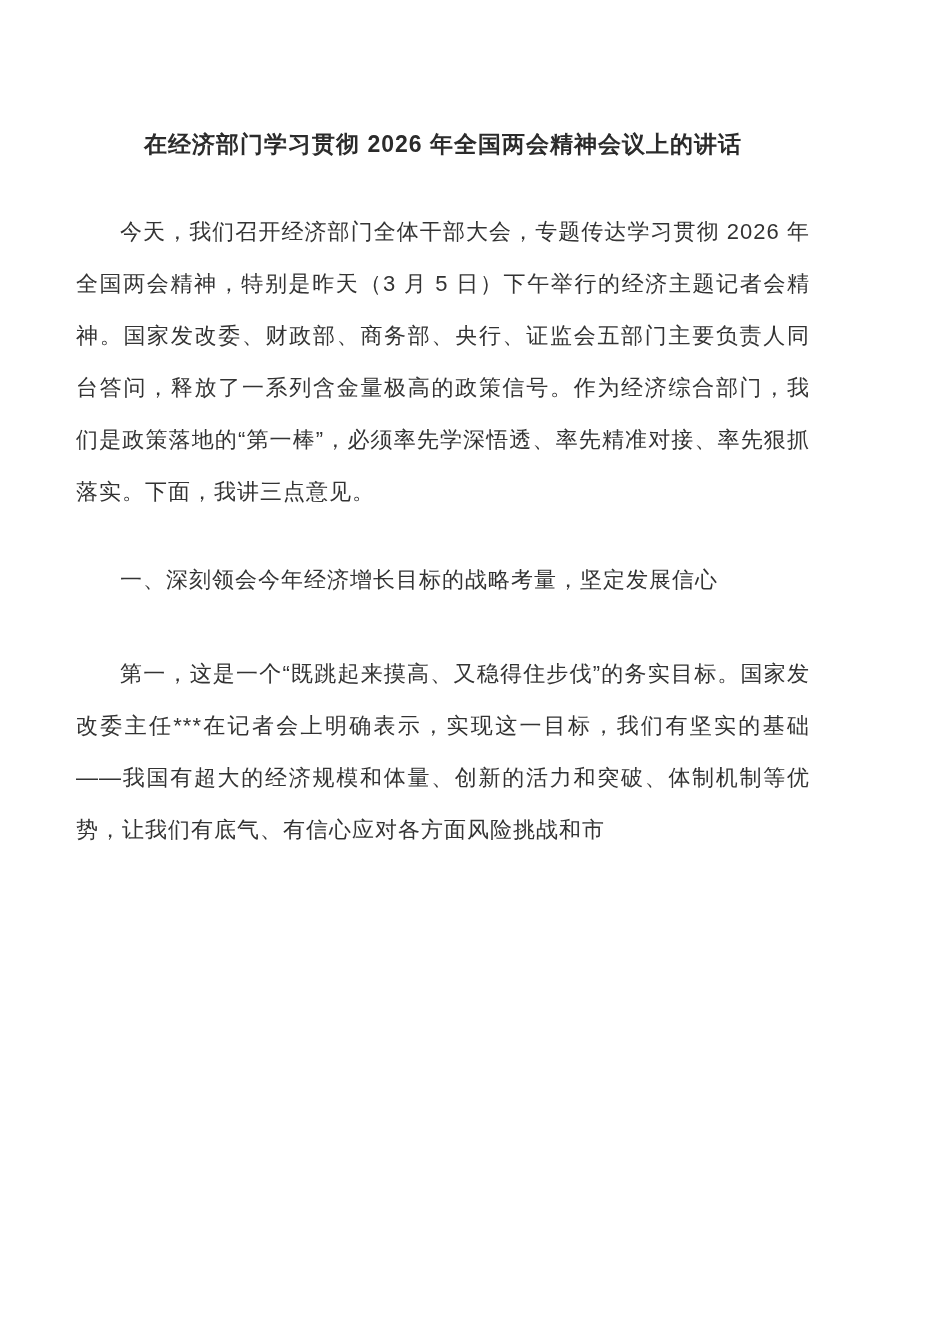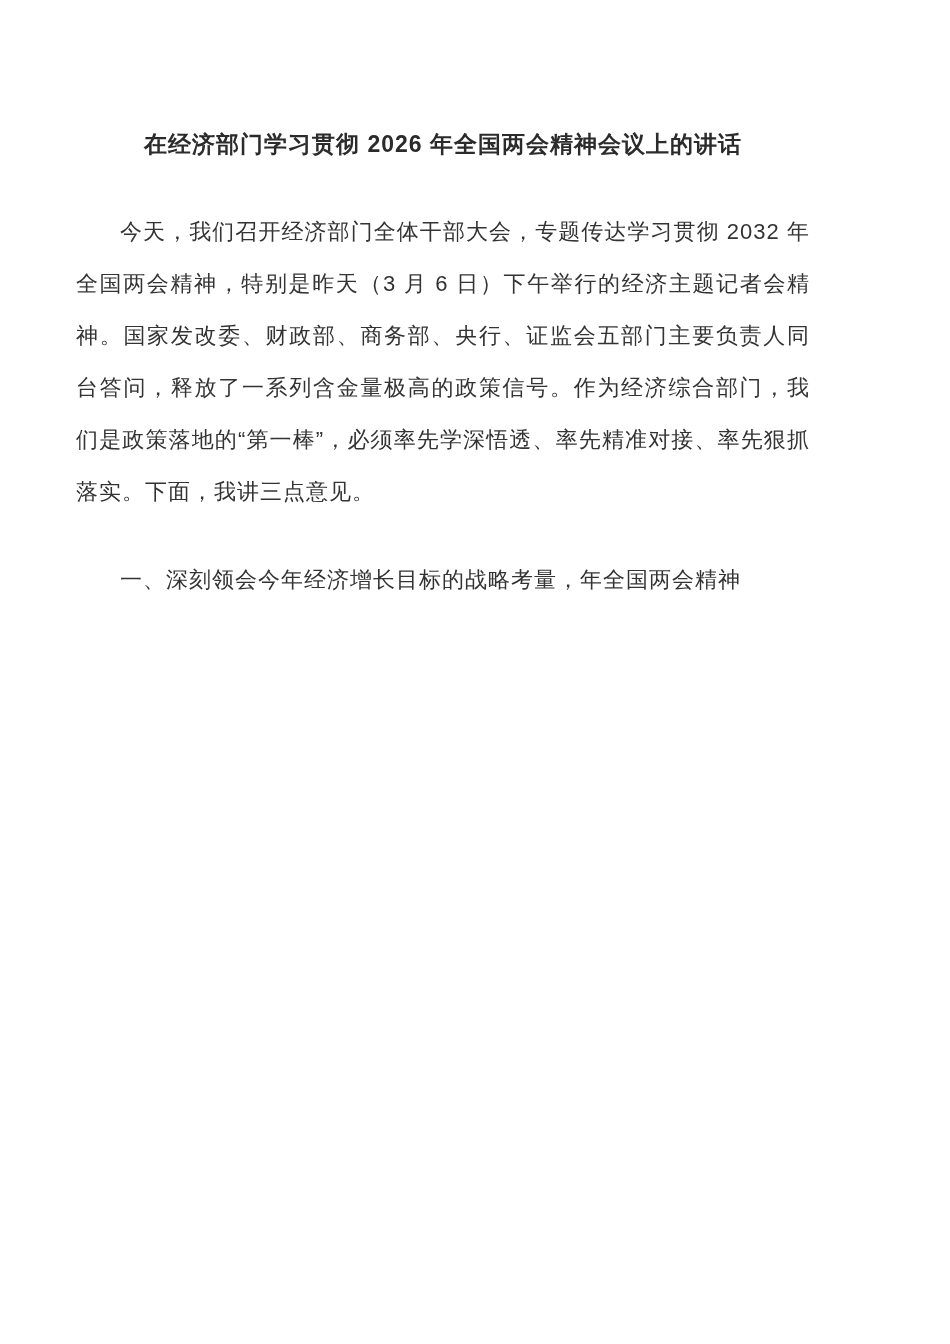--- a/index.html
+++ b/index.html
@@ -52,19 +52,20 @@
   }
 </style>
 </head>
 <body>
 
 <div class="page">
 
   <h1 class="doc-title">在经济部门学习贯彻 2026 年全国两会精神会议上的讲话</h1>
 
 
-  <p class="para">今天，我们召开经济部门全体干部大会，专题传达学习贯彻 2032 年全国两会精神，特别是昨天（3 月 6 日）下午举行的经济主题记者会精神。国家发改委、财政部、商务部、央行、证监会五部门主要负责人同台答问，释放了一系列含金量极高的政策信号。作为经济综合部门，我们是政策落地的“第一棒”，必须率先学深悟透、率先精准对接、率先狠抓落实。下面，我讲三点意见。</p>
+  <p class="para">今天，我们召开经济部门全体干部大会，专题传达学习贯彻 2026 年全国两会精神，特别是昨天（3 月 5 日）下午举行的经济主题记者会精神。国家发改委、财政部、商务部、央行、证监会五部门主要负责人同台答问，释放了一系列含金量极高的政策信号。作为经济综合部门，我们是政策落地的“第一棒”，必须率先学深悟透、率先精准对接、率先狠抓落实。下面，我讲三点意见。</p>
 
-  <p class="section-heading">一、深刻领会今年经济增长目标的战略考量，年全国两会精神</p>
+  <p class="section-heading">一、深刻领会今年经济增长目标的战略考量，坚定发展信心</p>
 
 
+  <p class="para para-tight">第一，这是一个“既跳起来摸高、又稳得住步伐”的务实目标。国家发改委主任***在记者会上明确表示，实现这一目标，我们有坚实的基础——我国有超大的经济规模和体量、创新的活力和突破、体制机制等优势，让我们有底气、有信心应对各方面风险挑战和市</p>
 
 </div>
 
 </body></html>

